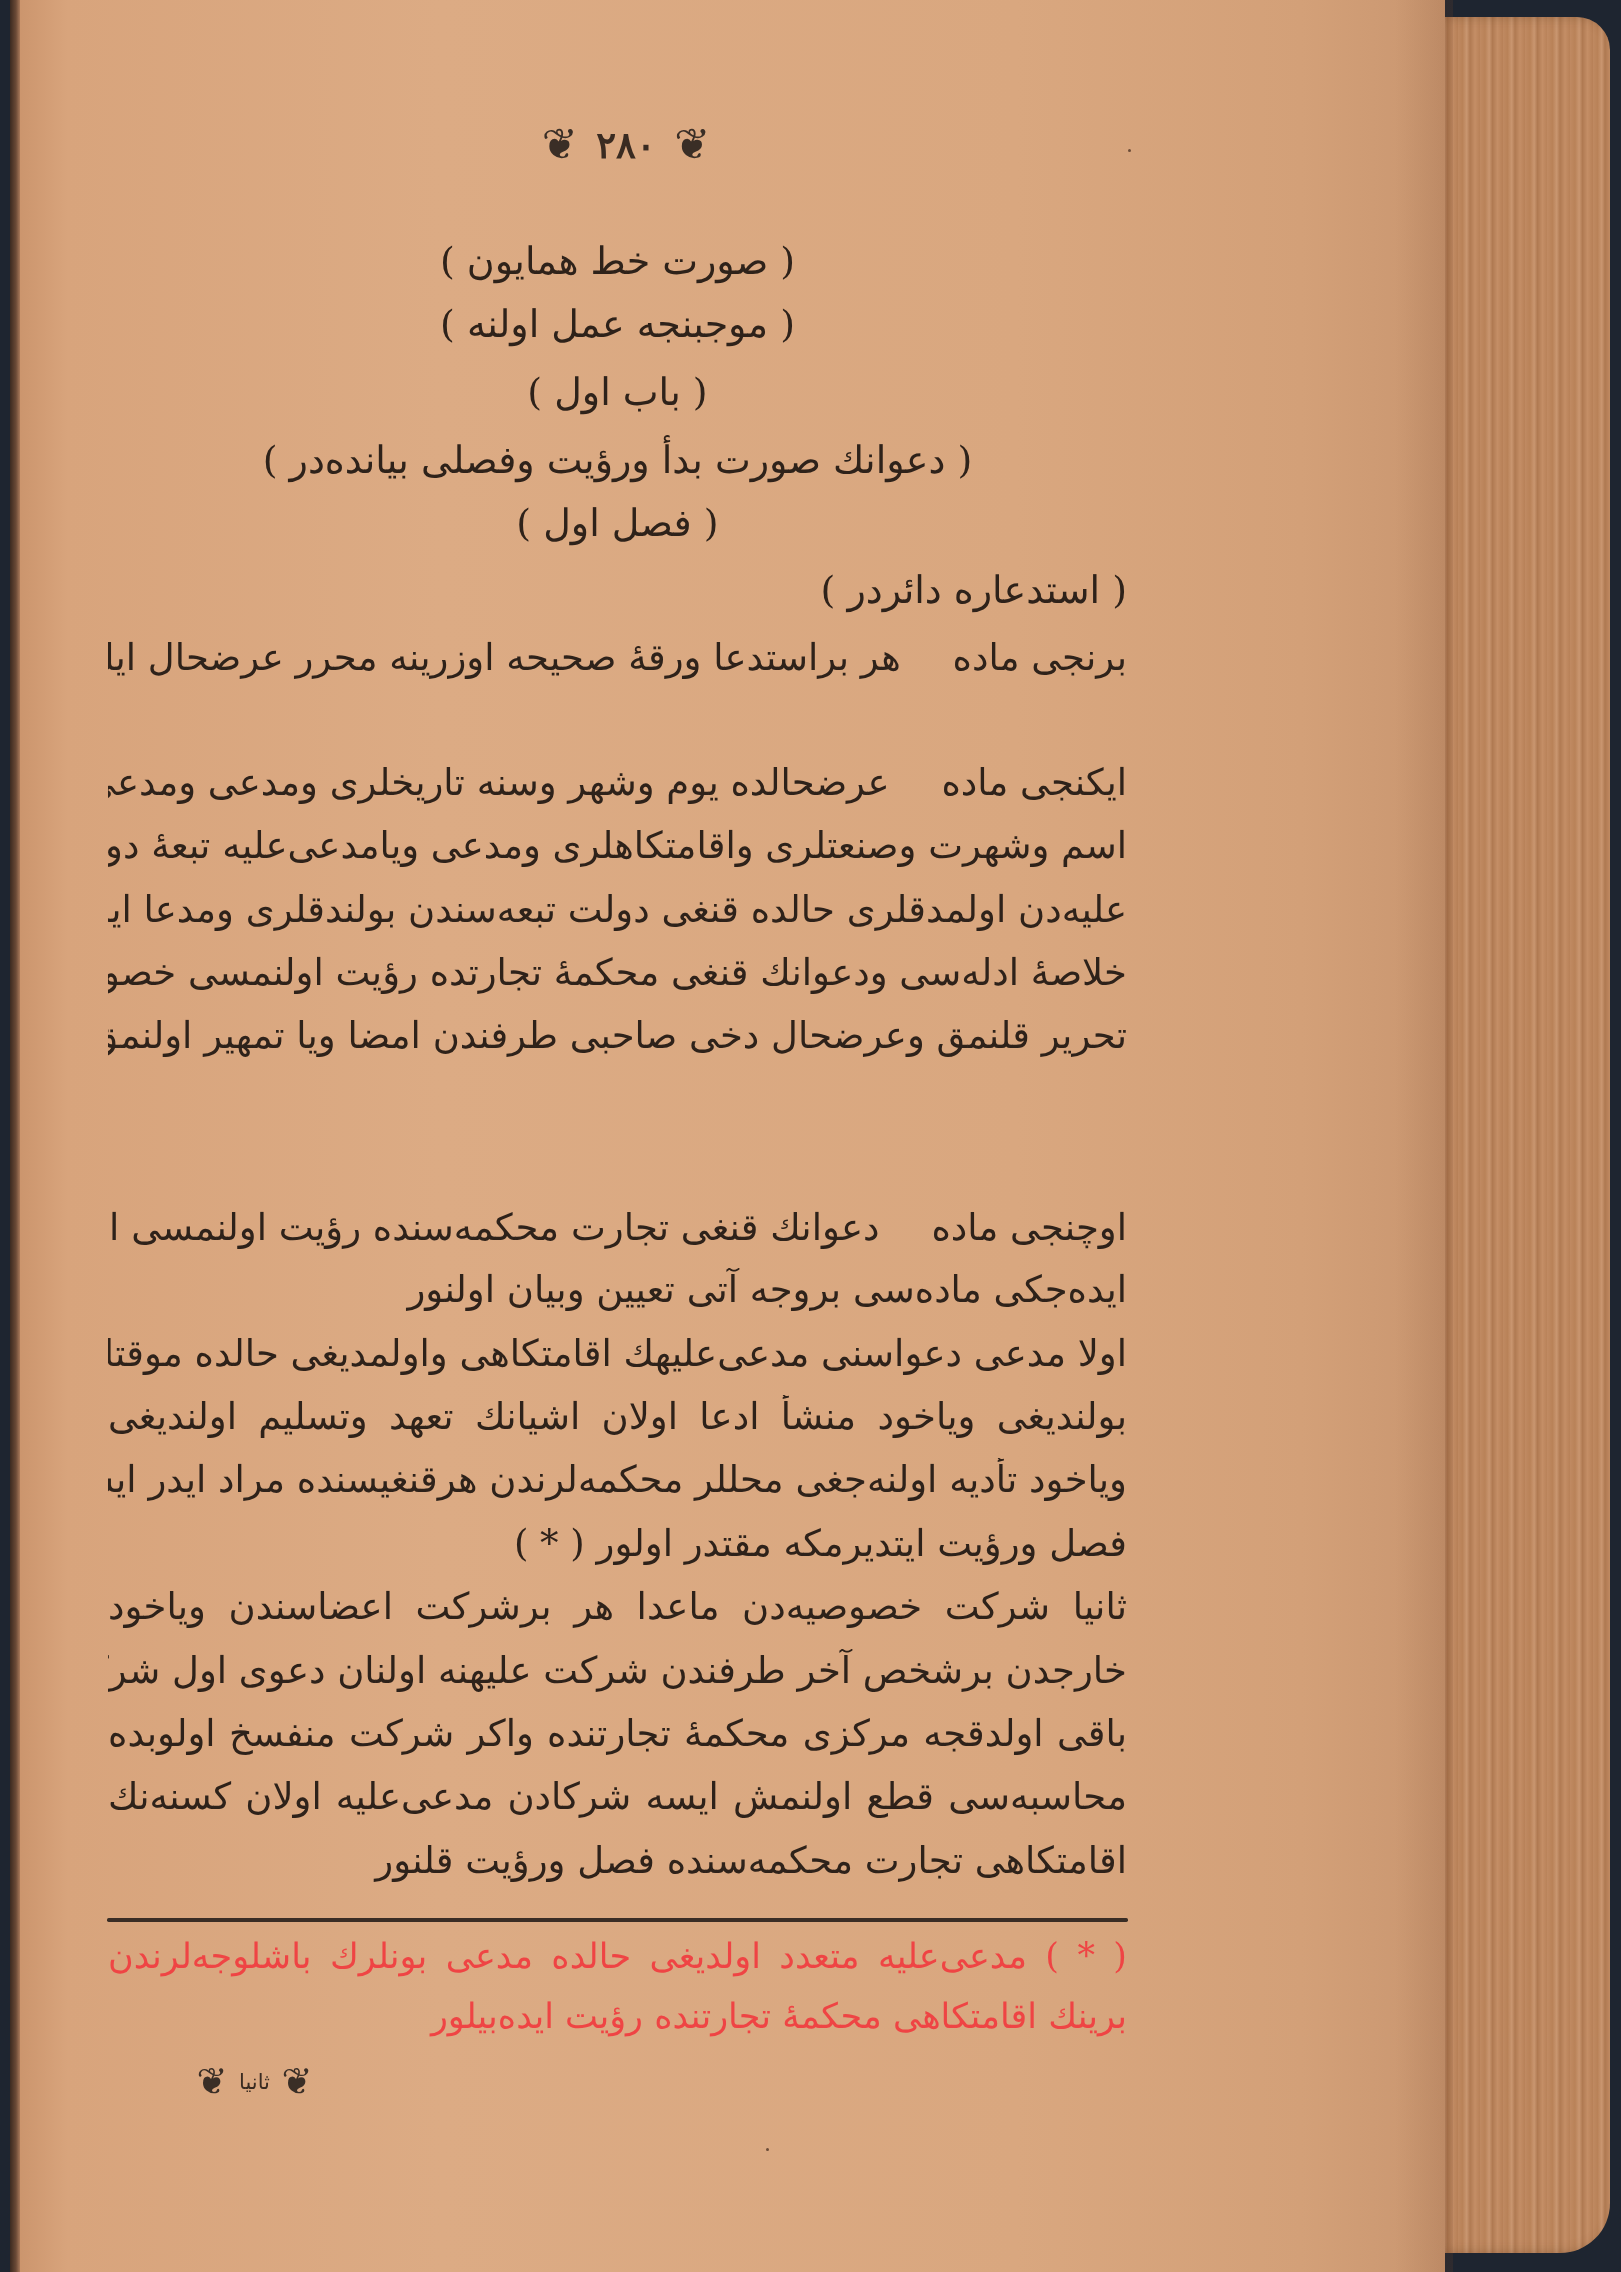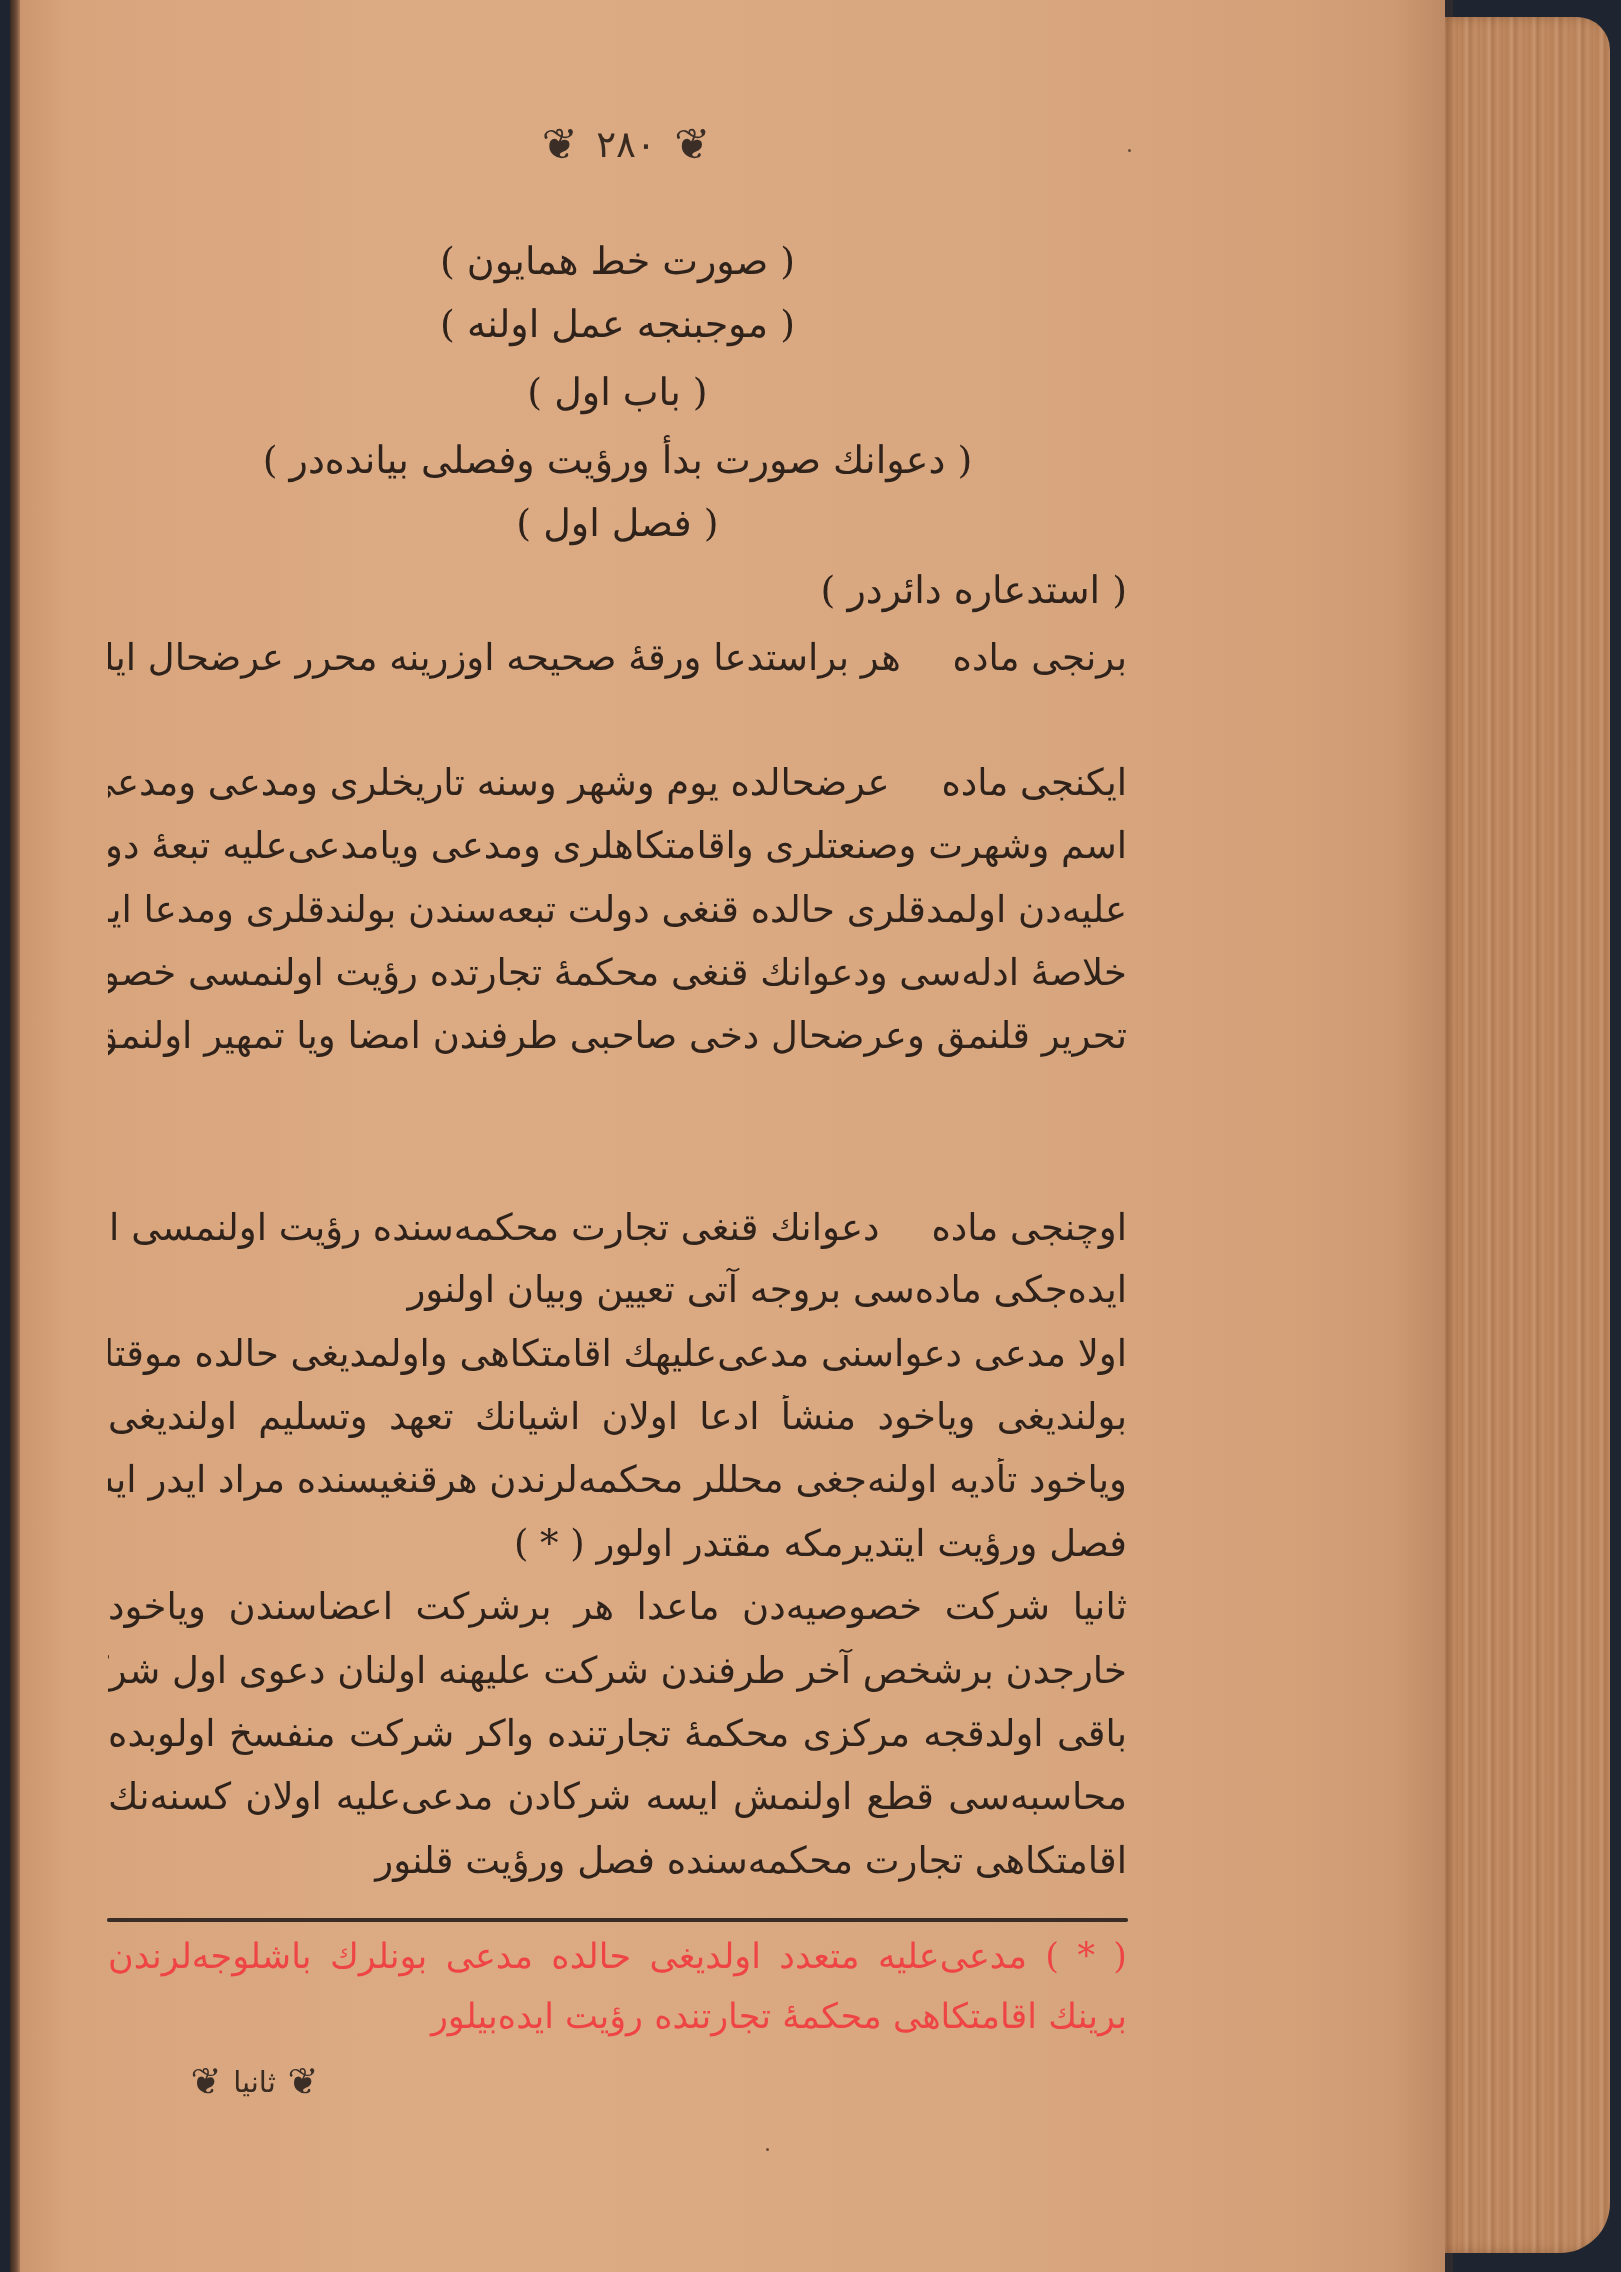--- a/index.html
+++ b/index.html
@@ -66,20 +66,21 @@
       color: #3a2b21;
     }
     .ornament {
       font-size: 43px;
       line-height: 1;
       color: #3a2e26;
     }
     .page-number {
       font-size: 37px;
       direction: rtl;
+      font-weight: bold;
     }
 
     .heading {
       position: absolute;
       left: 108px;
       width: 1019px;
       text-align: center;
       font-family: "DejaVu Serif", serif;
       font-size: 38px;
       color: #2e221a;
@@ -138,21 +139,21 @@
       width: 167px;
       height: 67px;
       display: flex;
       align-items: center;
       justify-content: center;
       gap: 11.7px;
       font-family: "DejaVu Serif", serif;
       color: #3a2b21;
     }
     .catchword .ornament { font-size: 37px; }
-    .catchword .word { font-size: 29px; direction: rtl; }
+    .catchword .word { font-size: 21px; direction: rtl; }
 
     .speck {
       position: absolute;
       width: 3.3px;
       height: 3.3px;
       border-radius: 50%;
       background: #6b4c38;
     }
   </style>
 </head>

